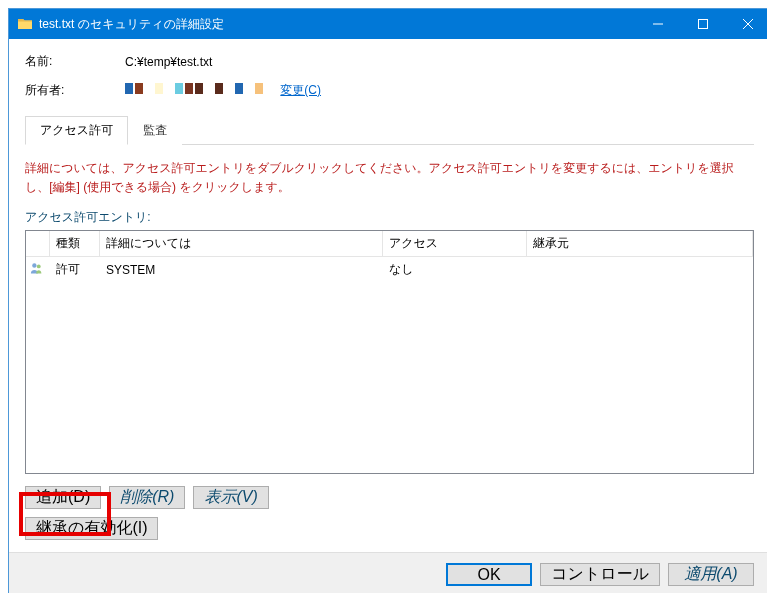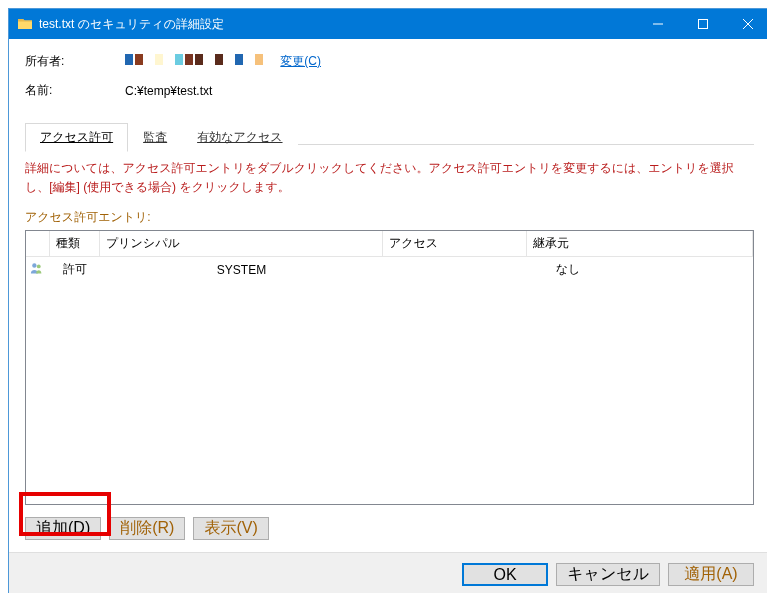--- a/index.html
+++ b/index.html
@@ -81,39 +81,38 @@
       border-bottom: 1px solid #d9d9d9;
       margin-top: 4px;
     }
     .tab {
       padding: 5px 14px;
       border: 1px solid transparent;
       border-bottom: none;
       cursor: pointer;
       color: #000;
       position: relative;
-      top: 8px;
-      background: #fff;
-      text-decoration: underline;
+      top: 1px;
+      background: #fff;
     }
     .tab.active {
       border-color: #d9d9d9;
       border-bottom: 1px solid #fff;
       background: #fff;
     }
     .tab:not(.active) { color: #333; }
     .desc {
       margin-top: 14px;
       line-height: 1.6;
       color: #b91c1c;
     }
     .list-label {
       margin-top: 12px;
       margin-bottom: 4px;
-      color: #a16207;
+      color: #0c4a6e;
     }
     .list-box {
       border: 1px solid #828790;
       flex: 1;
       background: #fff;
       min-height: 240px;
       overflow: auto;
     }
     .list-header {
       display: flex;
@@ -125,21 +124,20 @@
       border-right: 1px solid #e5e5e5;
       color: #000;
     }
     .list-row {
       display: flex;
       padding: 3px 0;
       align-items: center;
     }
     .list-row > div {
       padding: 1px 6px;
-      text-align: center;
     }
     .col-icon { width: 24px; padding-left:4px !important; }
     .col-type { width: 50px; }
     .col-principal { width: 283px; }
     .col-access { width: 144px; }
     .col-inherit { flex: 1; }
     .users-icon {
       width: 16px; height: 14px;
     }
     .btn-row {
@@ -155,23 +153,24 @@
       min-width: 72px;
       height: 23px;
       border: 1px solid #adadad;
       background: #e1e1e1;
       cursor: pointer;
       font-size: 16px;
       font-family: inherit;
       padding: 0 10px;
     }
     .btn:disabled {
-      color: #a16207;
+      color: #0c4a6e;
       background: #e1e1e1;
       cursor: default;
+      font-style: italic;
     }
     .bottom-btns {
       display: flex;
       justify-content: flex-end;
       gap: 8px;
       padding: 10px 16px;
       border-top: 1px solid #dfdfdf;
       background: #f0f0f0;
     }
     .bottom-btns .btn {
@@ -215,20 +214,24 @@
         <svg width="10" height="10">
             <line x1="0" y1="0" x2="10" y2="10" stroke="#fff" stroke-width="1"></line>
             <line x1="10" y1="0" x2="0" y2="10" stroke="#fff" stroke-width="1"></line>
           </svg>
       </div>
     </div>
   </div>
 
   <div class="content">
     <div class="row">
+      <div class="row-label">名前:</div>
+      <div class="row-value">C:¥temp¥test.txt</div>
+    </div>
+    <div class="row">
       <div class="row-label">所有者:</div>
       <div class="row-value">
         <span class="color-squares" id="owner-colors">
             <span style="background: rgb(33, 103, 177);"></span>
             <span style="background: rgb(138, 59, 31);"></span>
             <span style="background: rgb(255, 255, 255); border: 0px;"></span>
             <span style="background: rgb(255, 246, 208);"></span>
             <span style="background: rgb(255, 255, 255); border: 0px;"></span>
             <span style="background: rgb(107, 204, 225);"></span>
             <span style="background: rgb(122, 53, 34);"></span>
@@ -236,40 +239,35 @@
             <span style="background: rgb(255, 255, 255); border: 0px;"></span>
             <span style="background: rgb(90, 43, 28);"></span>
             <span style="background: rgb(255, 255, 255); border: 0px;"></span>
             <span style="background: rgb(33, 103, 177);"></span>
             <span style="background: rgb(255, 255, 255); border: 0px;"></span>
             <span style="background: rgb(246, 193, 123);"></span>
           </span>
         <a class="link">変更(C)</a>
       </div>
     </div>
-    <div class="row">
-      <div class="row-label">名前:</div>
-      <div class="row-value">C:¥temp¥test.txt</div>
-    </div>
 
     <div class="tabs">
       <div class="tab active">アクセス許可</div>
       <div class="tab">監査</div>
-      <div class="tab">有効なアクセス</div>
     </div>
 
     <div class="desc">詳細については、アクセス許可エントリをダブルクリックしてください。アクセス許可エントリを変更するには、エントリを選択し、[編集] (使用できる場合) をクリックします。</div>
 
     <div class="list-label">アクセス許可エントリ:</div>
 
     <div class="list-box">
       <div class="list-header">
         <div class="col-icon"></div>
         <div class="col-type">種類</div>
-        <div class="col-principal">プリンシパル</div>
+        <div class="col-principal">詳細については</div>
         <div class="col-access">アクセス</div>
         <div class="col-inherit">継承元</div>
       </div>
       <div id="entries-body">
           <div class="list-row">
             <div class="col-icon"><span class="users-icon"><svg viewBox="0 0 16 14">
                   <circle cx="5" cy="4" r="2.5" fill="#7da7d9"></circle>
                   <circle cx="10" cy="5" r="2.2" fill="#9cc97b"></circle>
                   <path d="M1 13c0-3 2-4 4-4s4 1 4 4z" fill="#7da7d9"></path>
                   <path d="M7 13c0-2.5 1.5-3.5 3-3.5s3 1 3 3.5z" fill="#9cc97b"></path>
@@ -279,22 +277,25 @@
             <div class="col-inherit">なし</div>
           </div>
         </div>
     </div>
 
     <div class="btn-row">
       <button class="btn">追加(D)</button>
       <button class="btn" disabled="">削除(R)</button>
       <button class="btn" disabled="">表示(V)</button>
     </div>
+    <div class="btn-row2">
+      <button class="btn" style="min-width:110px">継承の有効化(I)</button>
+    </div>
 
     <div class="highlight-box" style="left:10px; top:453px; width:92px; height:44px;"></div>
   </div>
 
   <div class="bottom-btns">
     <button class="btn default">OK</button>
-    <button class="btn">キャンセル</button>
+    <button class="btn">コントロール</button>
     <button class="btn" disabled="">適用(A)</button>
   </div>
 </div>
 
 </body></html>

